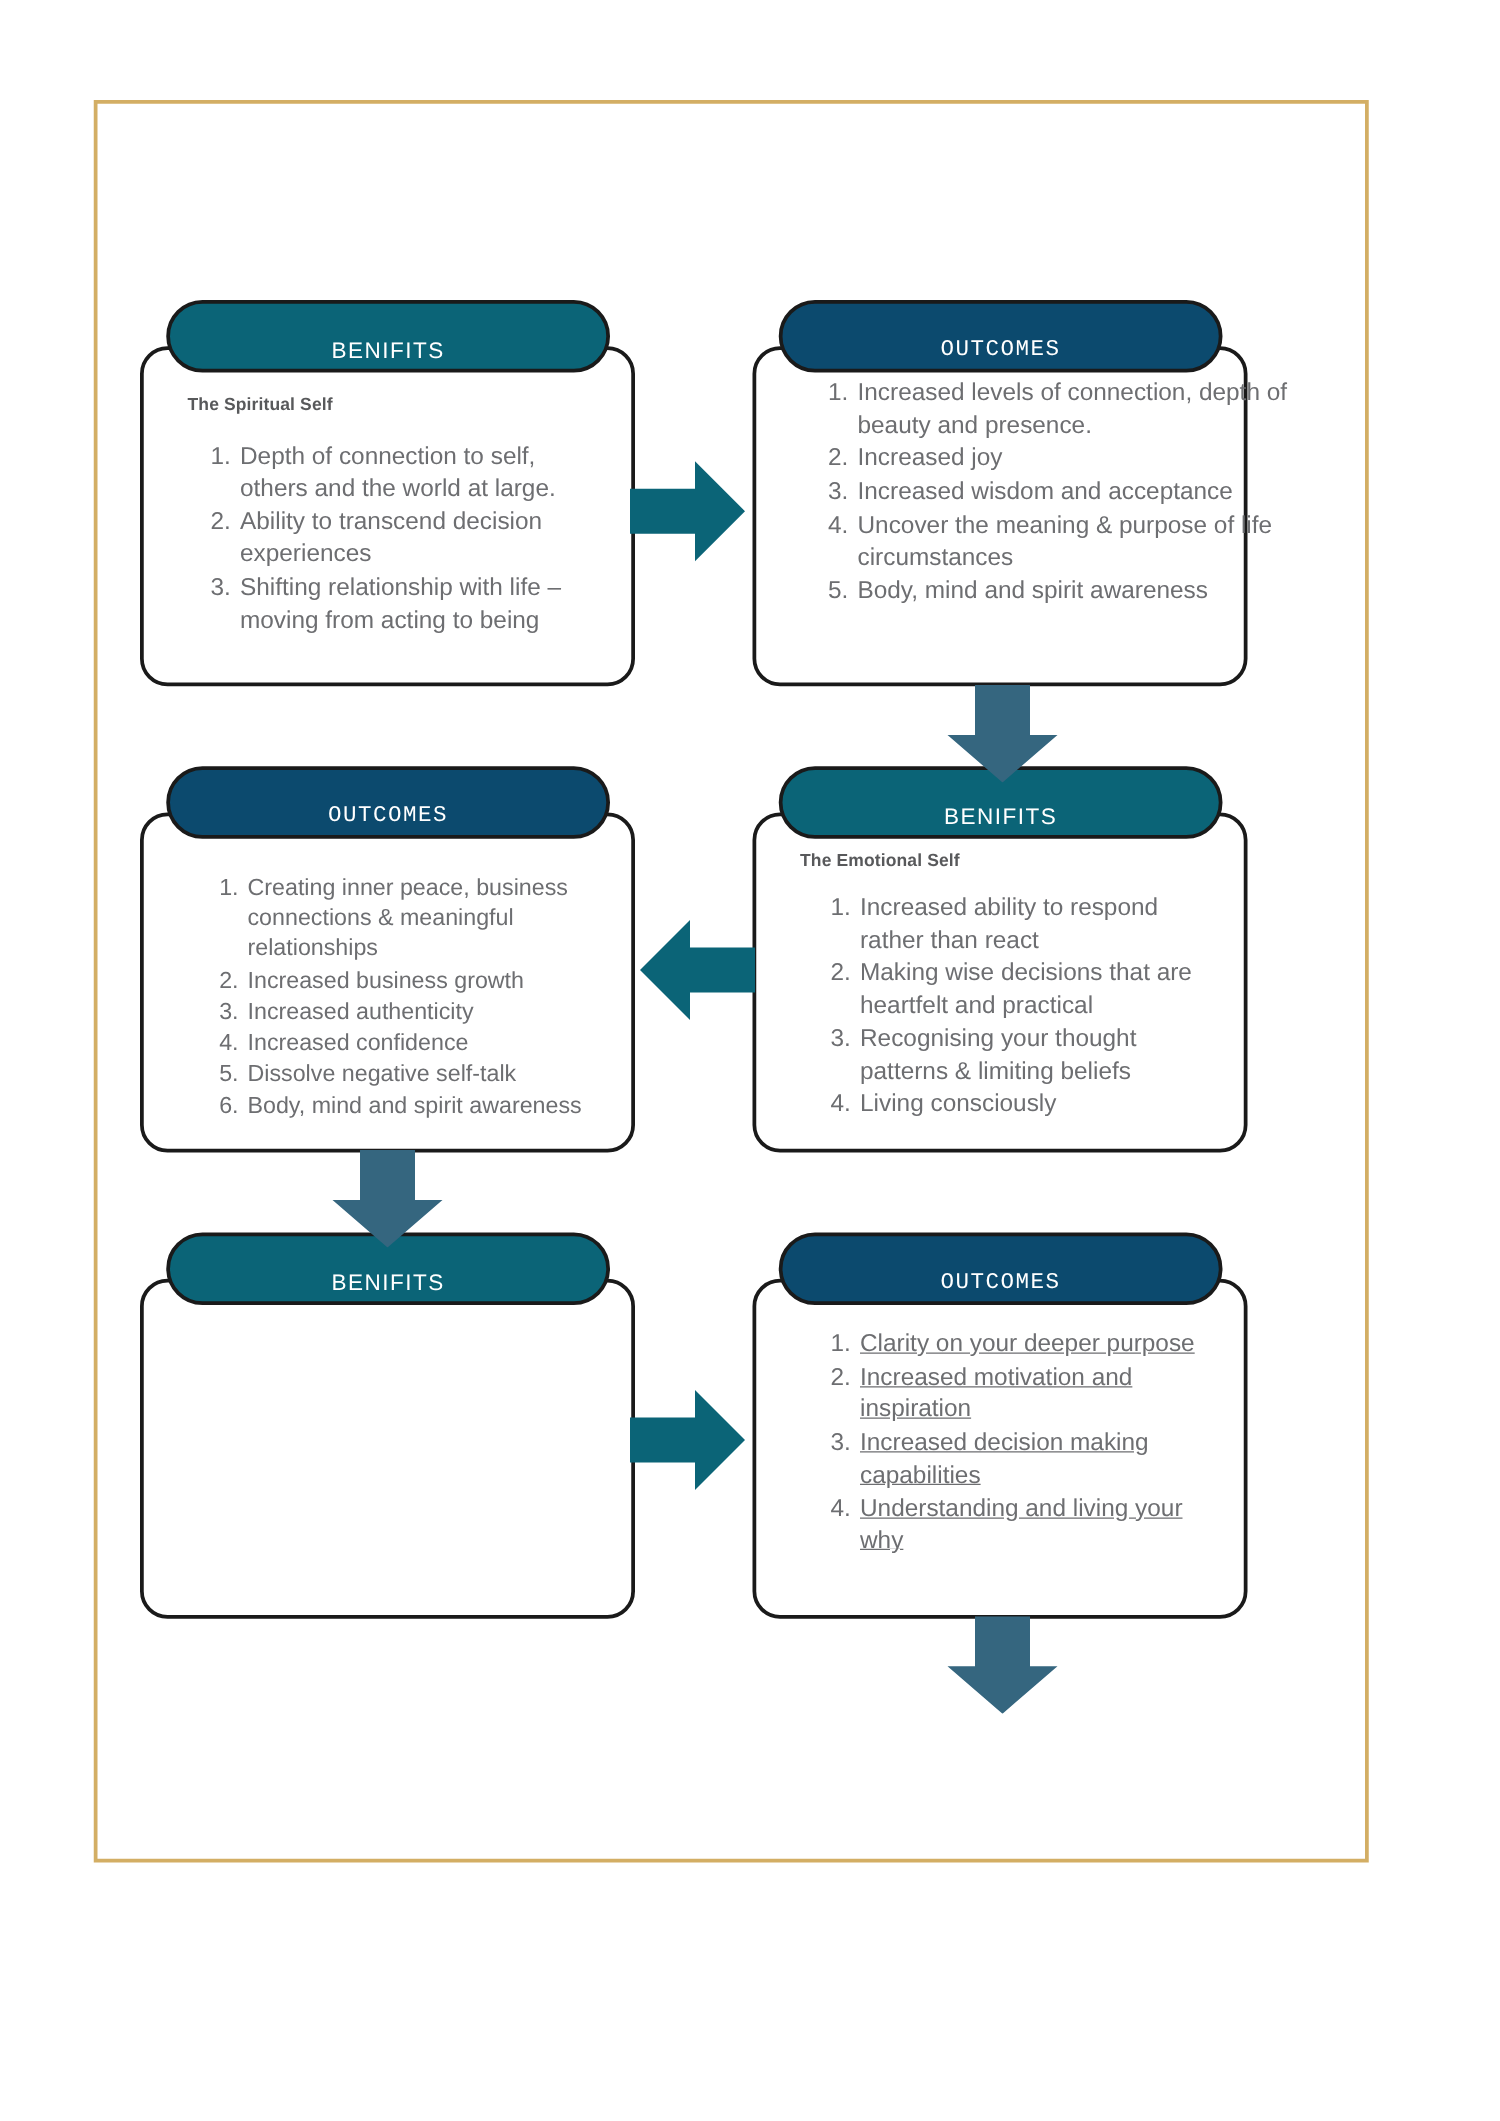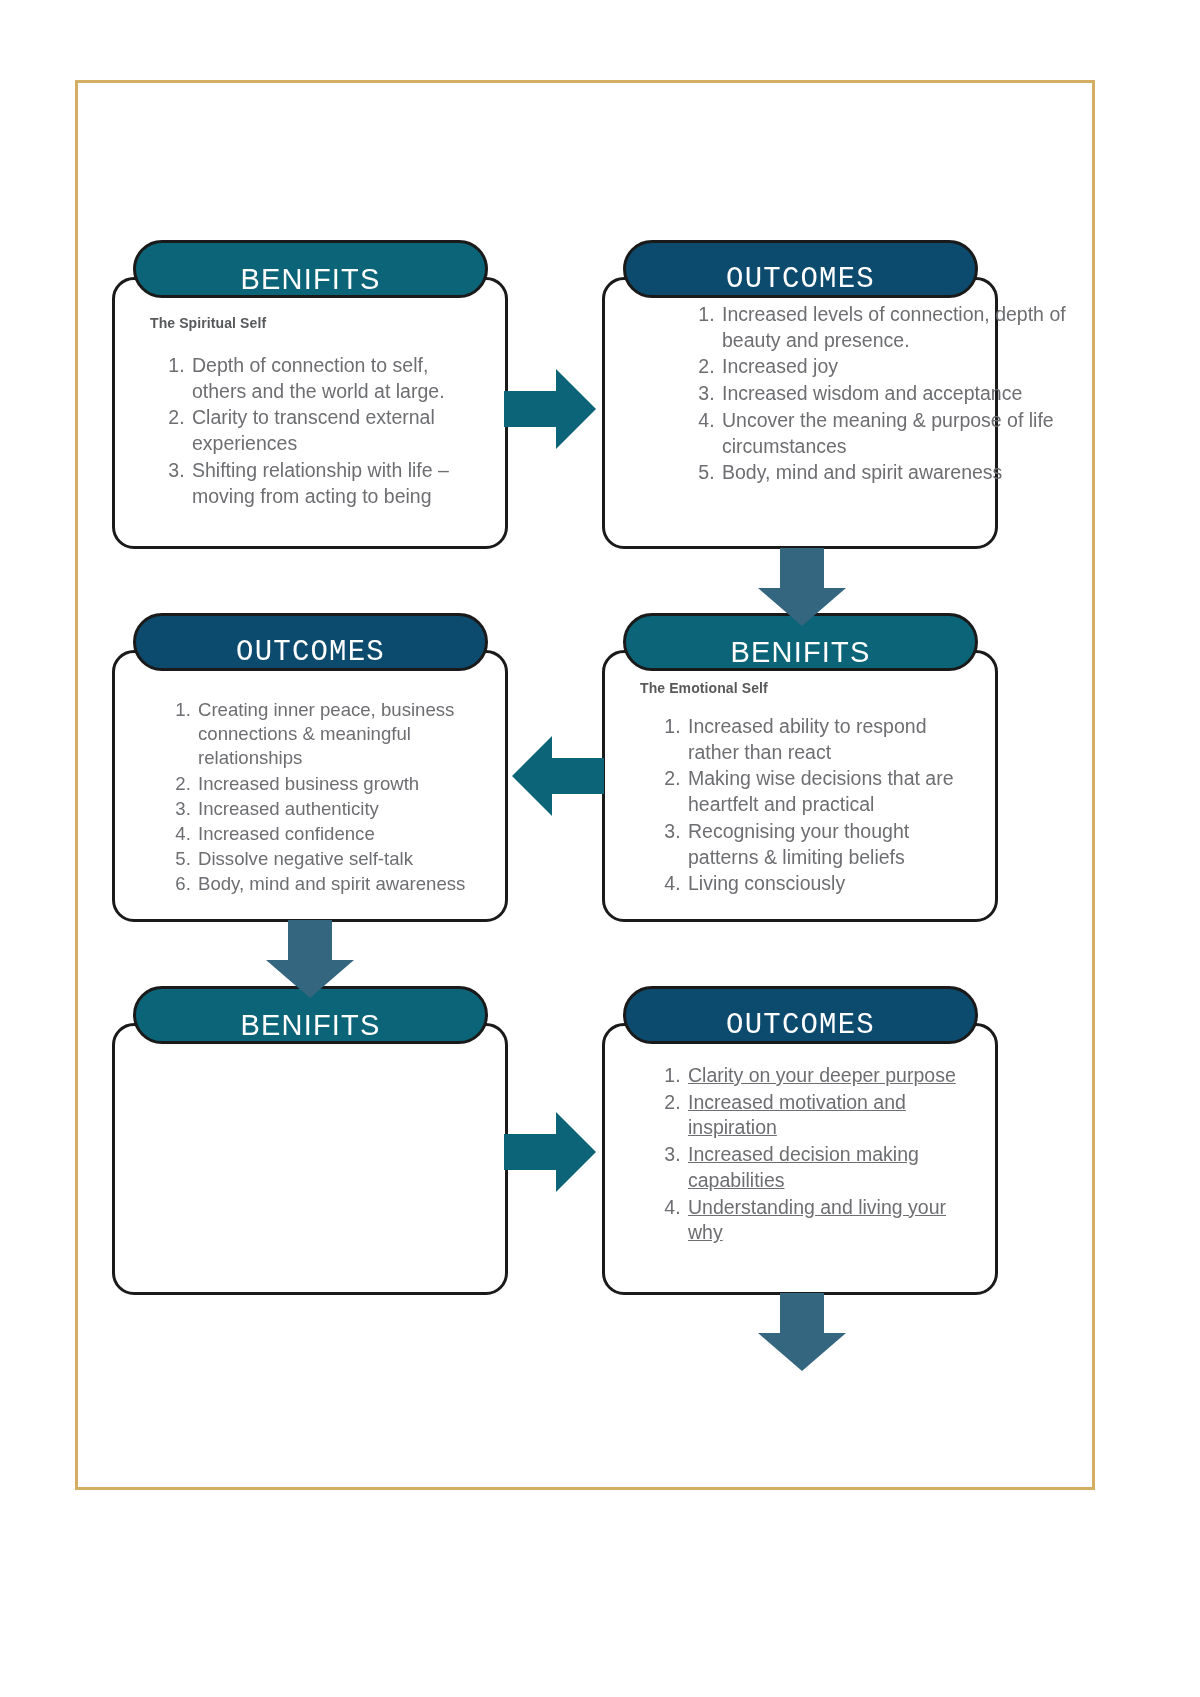--- a/index.html
+++ b/index.html
@@ -37,21 +37,21 @@
     height:58px;
     border:3px solid #1a1a1a;
     border-radius:29px;
     display:flex;
     align-items:center;
     justify-content:center;
     z-index:5;
   }
   .card-header span{
     color:#ffffff;
-    font-size:29px;
+    font-size:18px;
     letter-spacing:1.2px;
     font-weight:400;
     line-height:1;
     margin-top:21px;
   }
   .hdr-teal{background:#0b6477;}
   .hdr-gold{background:#0c4a6e;font-family:Liberation Mono, monospace;}
 
   .card-body{
     position:absolute;
@@ -127,31 +127,31 @@
 
   <div class="card" style="left:112px;top:277px;width:396px;height:272px;">
   </div>
   <div class="card-header hdr-teal" style="left:133px;top:240px;width:355px;">
     <span>BENIFITS</span>
   </div>
   <div class="card-body" style="left:112px;top:315px;width:396px;">
     <div class="self-title">The Spiritual Self</div>
     <ol class="items">
       <li>Depth of connection to self, others and the world at large.</li>
-      <li>Clarity to transcend external experiences</li>
+      <li>Ability to transcend decision experiences</li>
       <li>Shifting relationship with life – moving from acting to being</li>
     </ol>
   </div>
 
   <div class="card" style="left:602px;top:277px;width:396px;height:272px;">
   </div>
   <div class="card-header hdr-gold" style="left:623px;top:240px;width:355px;">
     <span>OUTCOMES</span>
   </div>
-  <div class="card-body" style="left:636px;top:302px;width:462px;">
+  <div class="card-body" style="left:600px;top:302px;width:462px;">
     <ol class="items" style="padding-left:52px;">
       <li>Increased levels of connection, depth of beauty and presence.</li>
       <li>Increased joy</li>
       <li>Increased wisdom and acceptance</li>
       <li>Uncover the meaning &amp; purpose of life circumstances</li>
       <li>Body, mind and spirit awareness</li>
     </ol>
   </div>
 
   <div class="card" style="left:112px;top:650px;width:396px;height:272px;">

